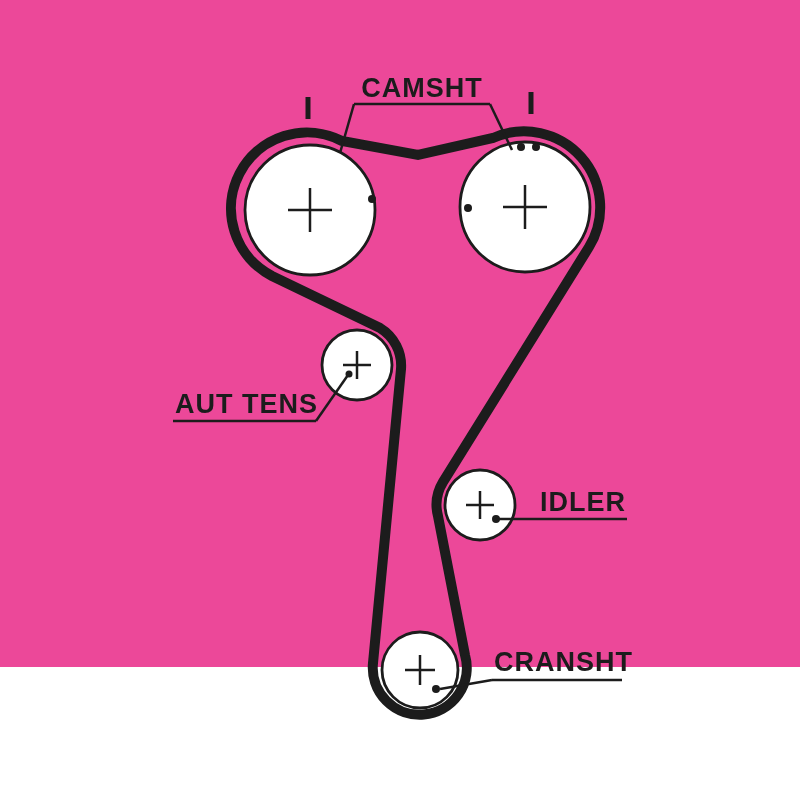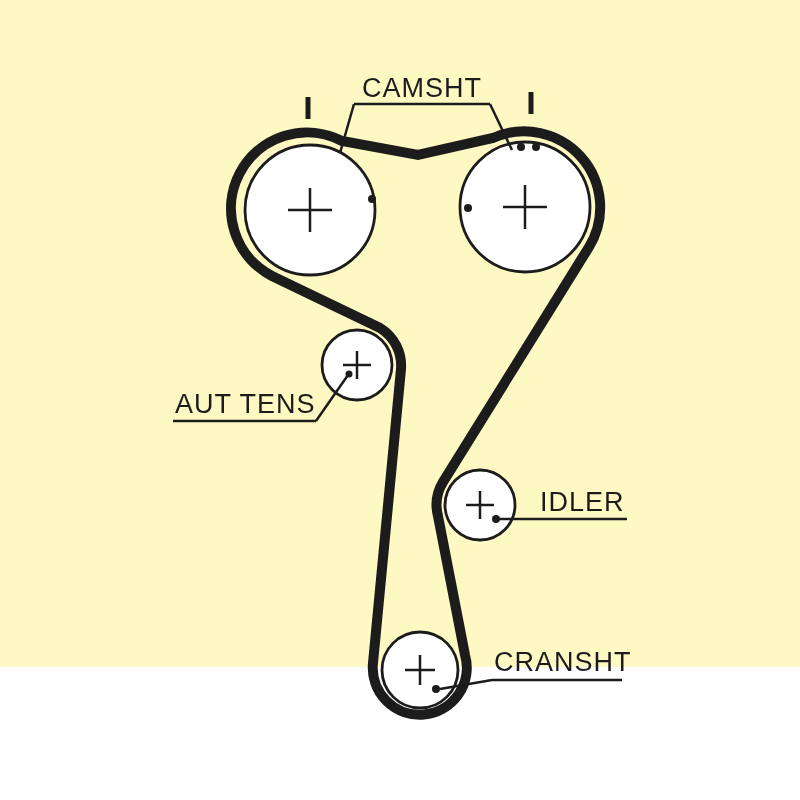--- a/index.html
+++ b/index.html
@@ -8,21 +8,22 @@
     background: #ffffff;
     width: 800px;
     height: 800px;
     overflow: hidden;
     font-family: "Liberation Sans", sans-serif;
   }
   .stage {
     position: relative;
     width: 800px;
     height: 667px;
-    background: #fef9c3;
+    background: #ec4899;
+    font-weight: bold;
   }
   svg { display: block; }
   .belt {
     fill: none;
     stroke: #1c1c1c;
     stroke-width: 10;
     stroke-linejoin: miter;
   }
   .pulley-circle {
     fill: #ffffff;

